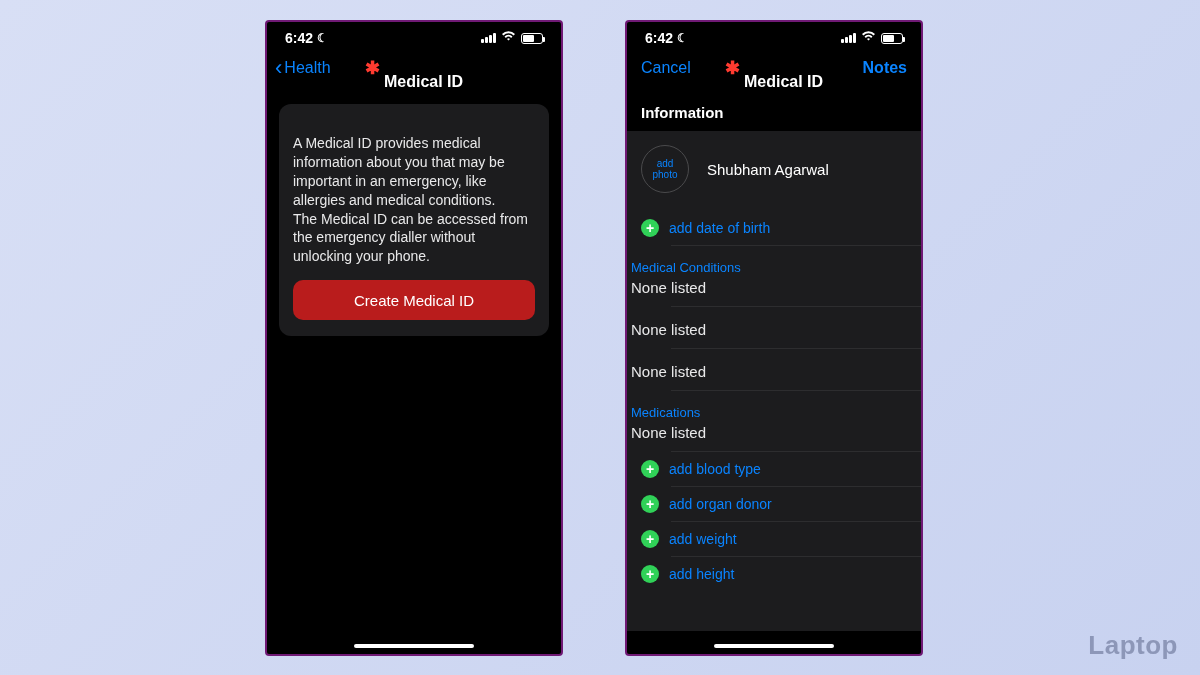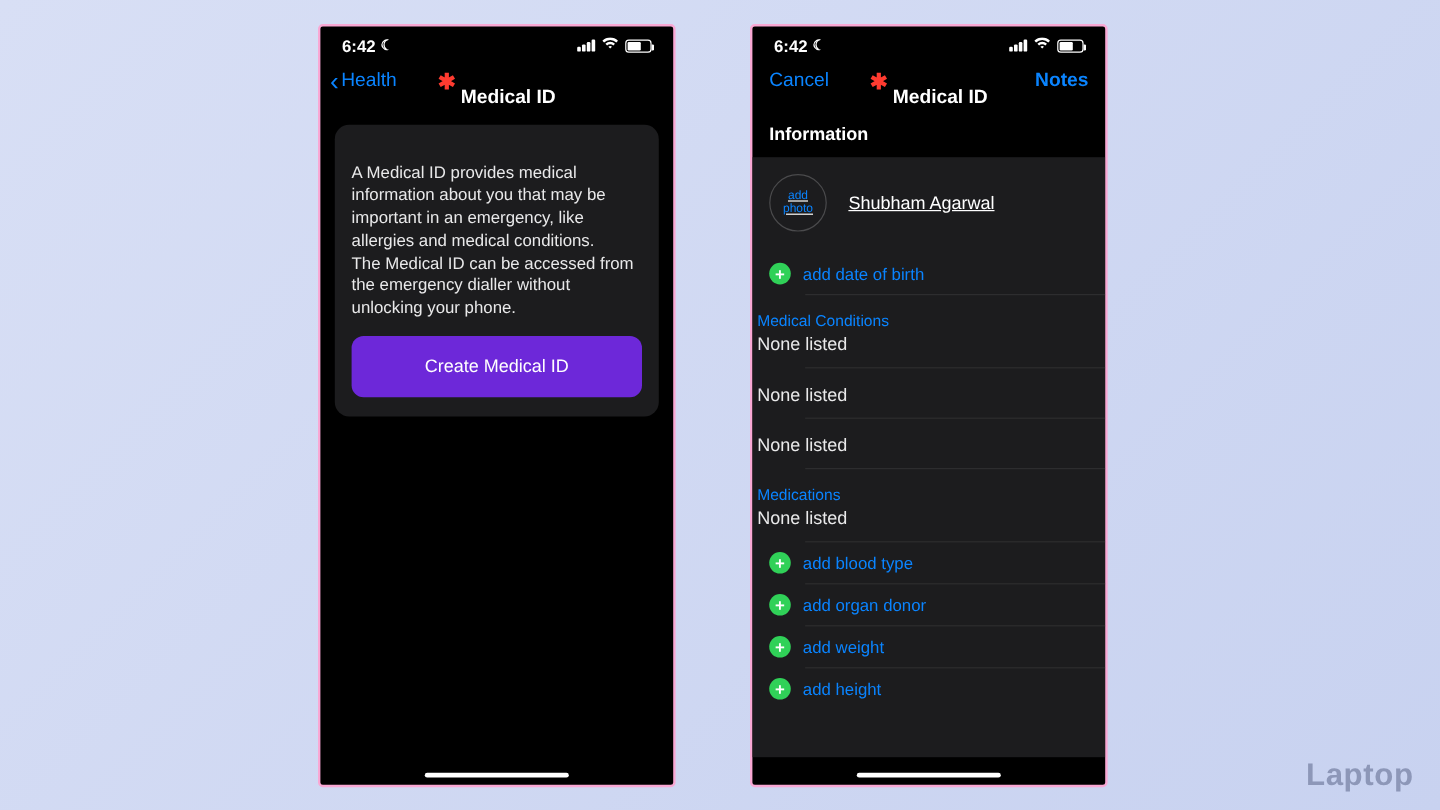--- a/index.html
+++ b/index.html
@@ -15,21 +15,21 @@
     display: flex;
     gap: 62px;
     position: absolute;
     left: 265px;
     top: 20px;
   }
   .phone {
     width: 298px;
     height: 636px;
     background: #000;
-    border: 2px solid #f9a8d4;
+    border: 2px solid #701a75;
     border-radius: 4px;
     position: relative;
     overflow: hidden;
     color: #fff;
   }
   .status-bar {
     display: flex;
     justify-content: space-between;
     align-items: center;
     padding: 8px 18px 4px 18px;
@@ -105,23 +105,23 @@
     border-radius: 12px;
     padding: 30px 14px 16px 14px;
   }
   .card-text {
     font-size: 14px;
     line-height: 1.35;
     color: #e9e9ea;
     margin-bottom: 14px;
   }
   .primary-btn {
-    background: #6d28d9;
+    background: #b91c1c;
     border-radius: 10px;
-    height: 51px;
+    height: 40px;
     display: flex;
     align-items: center;
     justify-content: center;
     font-size: 15px;
     color: #fff;
     font-weight: 500;
   }
 
   .home-indicator {
     position: absolute;
@@ -143,21 +143,20 @@
   }
   .form-body {
     background: #1c1c1e;
     padding-bottom: 40px;
   }
   .profile-row {
     display: flex;
     align-items: center;
     gap: 18px;
     padding: 14px 14px 18px 14px;
-    text-decoration: underline;
   }
   .photo-circle {
     width: 48px; height: 48px;
     border: 1px solid #4a4a4c;
     border-radius: 50%;
     display: flex;
     align-items: center;
     justify-content: center;
     text-align: center;
     color: #0a84ff;

